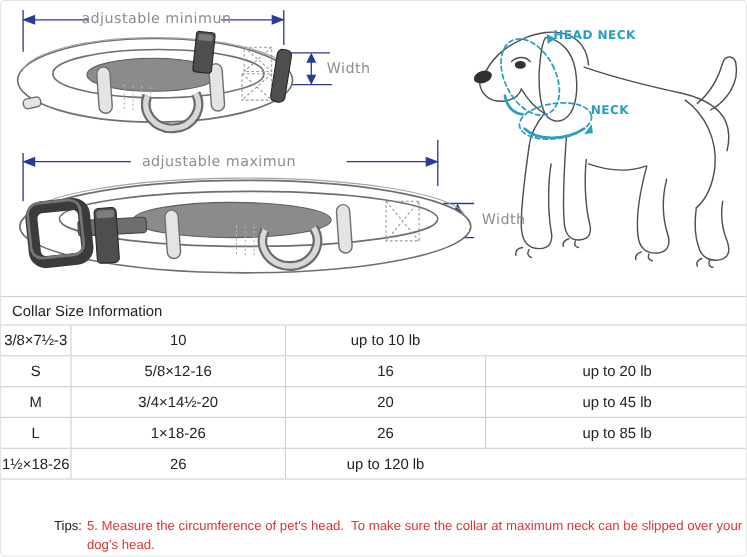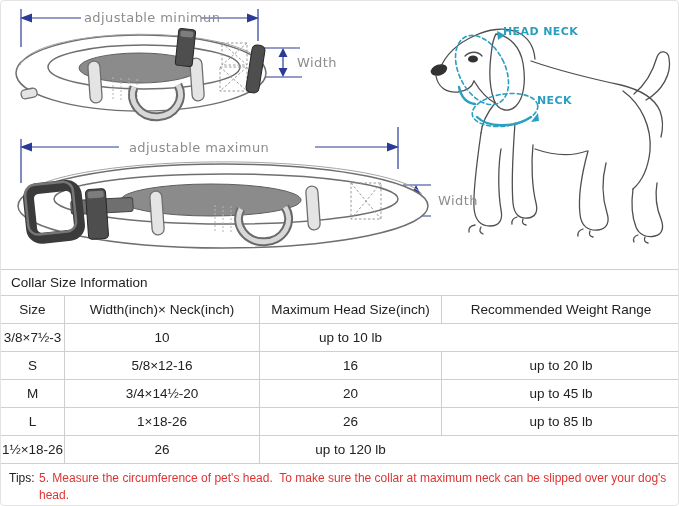--- a/index.html
+++ b/index.html
@@ -65,21 +65,21 @@
     display:flex;align-items:center;justify-content:center;
     font-size:13.5px;white-space:nowrap;
   }
   .t-cell + .t-cell{border-left:1px solid var(--border_gray);}
 
   
   .tips{
     position:absolute;left:0;top:463px;width:679px;height:42px;
     display:flex;padding:6px 0 0 8px;font-size:12px;line-height:16.5px;color:var(--text_dark);
   }
-  .tips-label{flex:0 0 30px;}
+  .tips-label{flex:0 0 30px;margin-left:40px;}
   .tips-lines{flex:1;}
   .tip-line{white-space:pre-wrap;}
   .tip-red{color:var(--tip_red);}
 </style>
 </head>
 <body>
 
 <div class="canvas">
 
   <svg style="left:0;top:0;width:340px;height:130px" viewBox="0 0 340 130">
@@ -201,36 +201,30 @@
 
     <ellipse class="teal-dash" cx="57" cy="69" rx="23" ry="37" transform="rotate(-27 57 69)"></ellipse>
     <path class="teal-solid" d="M34,86 C36,96 42,102 50,103"></path>
     <polygon class="teal-head" points="72,30 80,34 73,39"></polygon>
 
     <ellipse class="teal-dash" cx="80" cy="109" rx="33" ry="16" transform="rotate(-8 80 109)"></ellipse>
     <path class="teal-solid" d="M52,116 C62,126 88,128 106,116"></path>
     <polygon class="teal-head" points="106,121 113,112 114,120"></polygon>
   </svg>
 
-  <span class="diag-label" style="left:83px;top:9px">adjustable minimun</span>
+  <span class="diag-label" style="left:73px;top:9px">adjustable minimun</span>
   <span class="diag-label" style="left:296px;top:54px">Width</span>
   <span class="diag-label" style="left:128px;top:139px">adjustable maximun</span>
   <span class="diag-label" style="left:437px;top:192px">Width</span>
   <span class="teal-label" style="left:502px;top:24px">HEAD NECK</span>
   <span class="teal-label" style="left:536px;top:93px">NECK</span>
 
   <div class="size-table">
     <div class="table-title">Collar Size Information</div>
 
-    <div class="t-row">
-      <div class="t-cell">Size</div>
-      <div class="t-cell">Width(inch)× Neck(inch)</div>
-      <div class="t-cell">Maximum Head Size(inch)</div>
-      <div class="t-cell">Recommended Weight Range</div>
-    </div>
 
     <div class="t-row">
       <div class="t-cell">3/8×7½-3</div>
       <div class="t-cell">10</div>
       <div class="t-cell">up to 10 lb</div>
     </div>
     <div class="t-row">
       <div class="t-cell">S</div>
       <div class="t-cell">5/8×12-16</div>
       <div class="t-cell">16</div>

